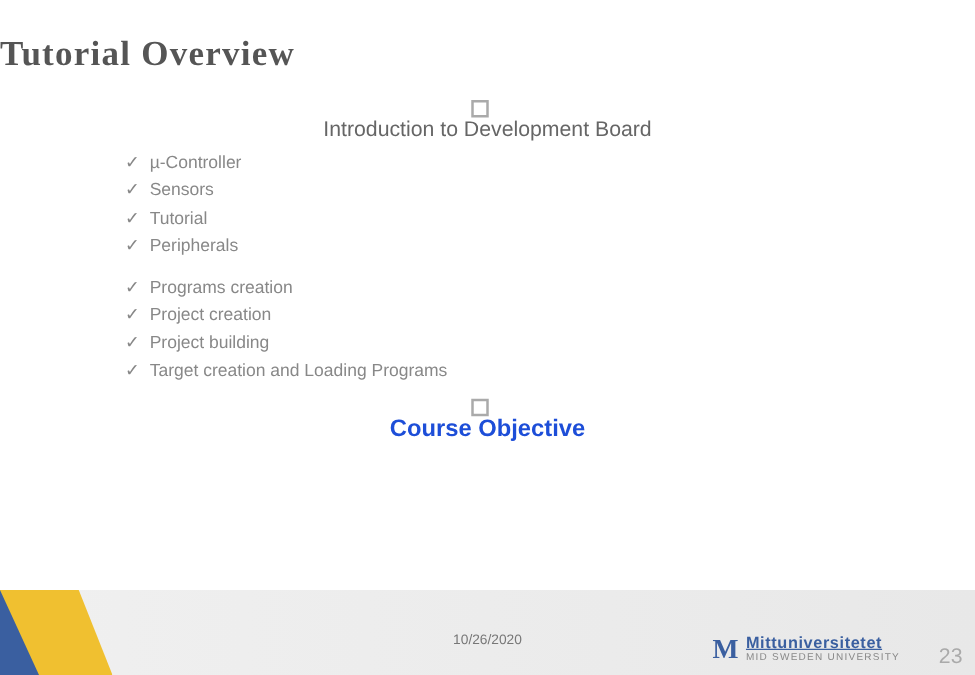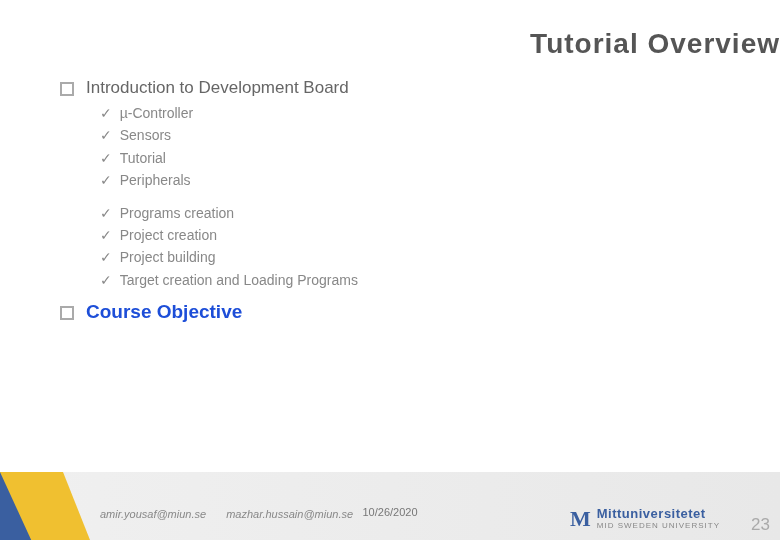--- a/index.html
+++ b/index.html
@@ -14,22 +14,23 @@
 
     .slide {
       width: 780px;
       height: 540px;
       background: #fff;
       position: relative;
     }
 
     
     .title-area {
-      text-align: right;
+      text-align: left;
       padding: 28px 0 18px 0;
+      font-family: Liberation Serif, serif;
     }
     .title-text {
       font-size: 28px;
       font-weight: bold;
       color: #555;
       letter-spacing: 1px;
     }
 
     
     .content {
@@ -37,20 +38,21 @@
     }
 
     
     .section {
       margin-bottom: 10px;
     }
     .section-header {
       display: flex;
       align-items: center;
       margin-bottom: 4px;
+      flex-direction: column;
     }
     .sq {
       width: 14px;
       height: 14px;
       border: 2px solid #aaa;
       display: inline-block;
       margin-right: 12px;
       flex-shrink: 0;
       margin-top: 2px;
     }
@@ -170,20 +172,21 @@
     .logo-text-right {
       display: flex;
       flex-direction: column;
       line-height: 1.1;
     }
     .logo-main {
       font-size: 13px;
       font-weight: bold;
       color: #3a5fa0;
       letter-spacing: 0.5px;
+      text-decoration: underline;
     }
     .logo-sub {
       font-size: 8px;
       color: #888;
       letter-spacing: 1px;
       text-transform: uppercase;
     }
 
     .page-num {
       position: absolute;
@@ -257,24 +260,20 @@
       </div>
     </div>
 
 
   </div>
 
   <div class="footer">
     <div class="footer-shape-gold"></div>
     <div class="footer-shape-blue"></div>
 
-    <div class="footer-emails">
-      <span class="footer-email">amir.yousaf@miun.se</span>
-      <span class="footer-email">mazhar.hussain@miun.se</span>
-    </div>
 
     <div class="footer-date">10/26/2020</div>
 
     <div class="footer-logo">
       <div class="logo-box">
         <span class="logo-m">M</span>
         <div class="logo-text-right">
           <span class="logo-main">Mittuniversitetet</span>
           <span class="logo-sub">MID SWEDEN UNIVERSITY</span>
         </div>

